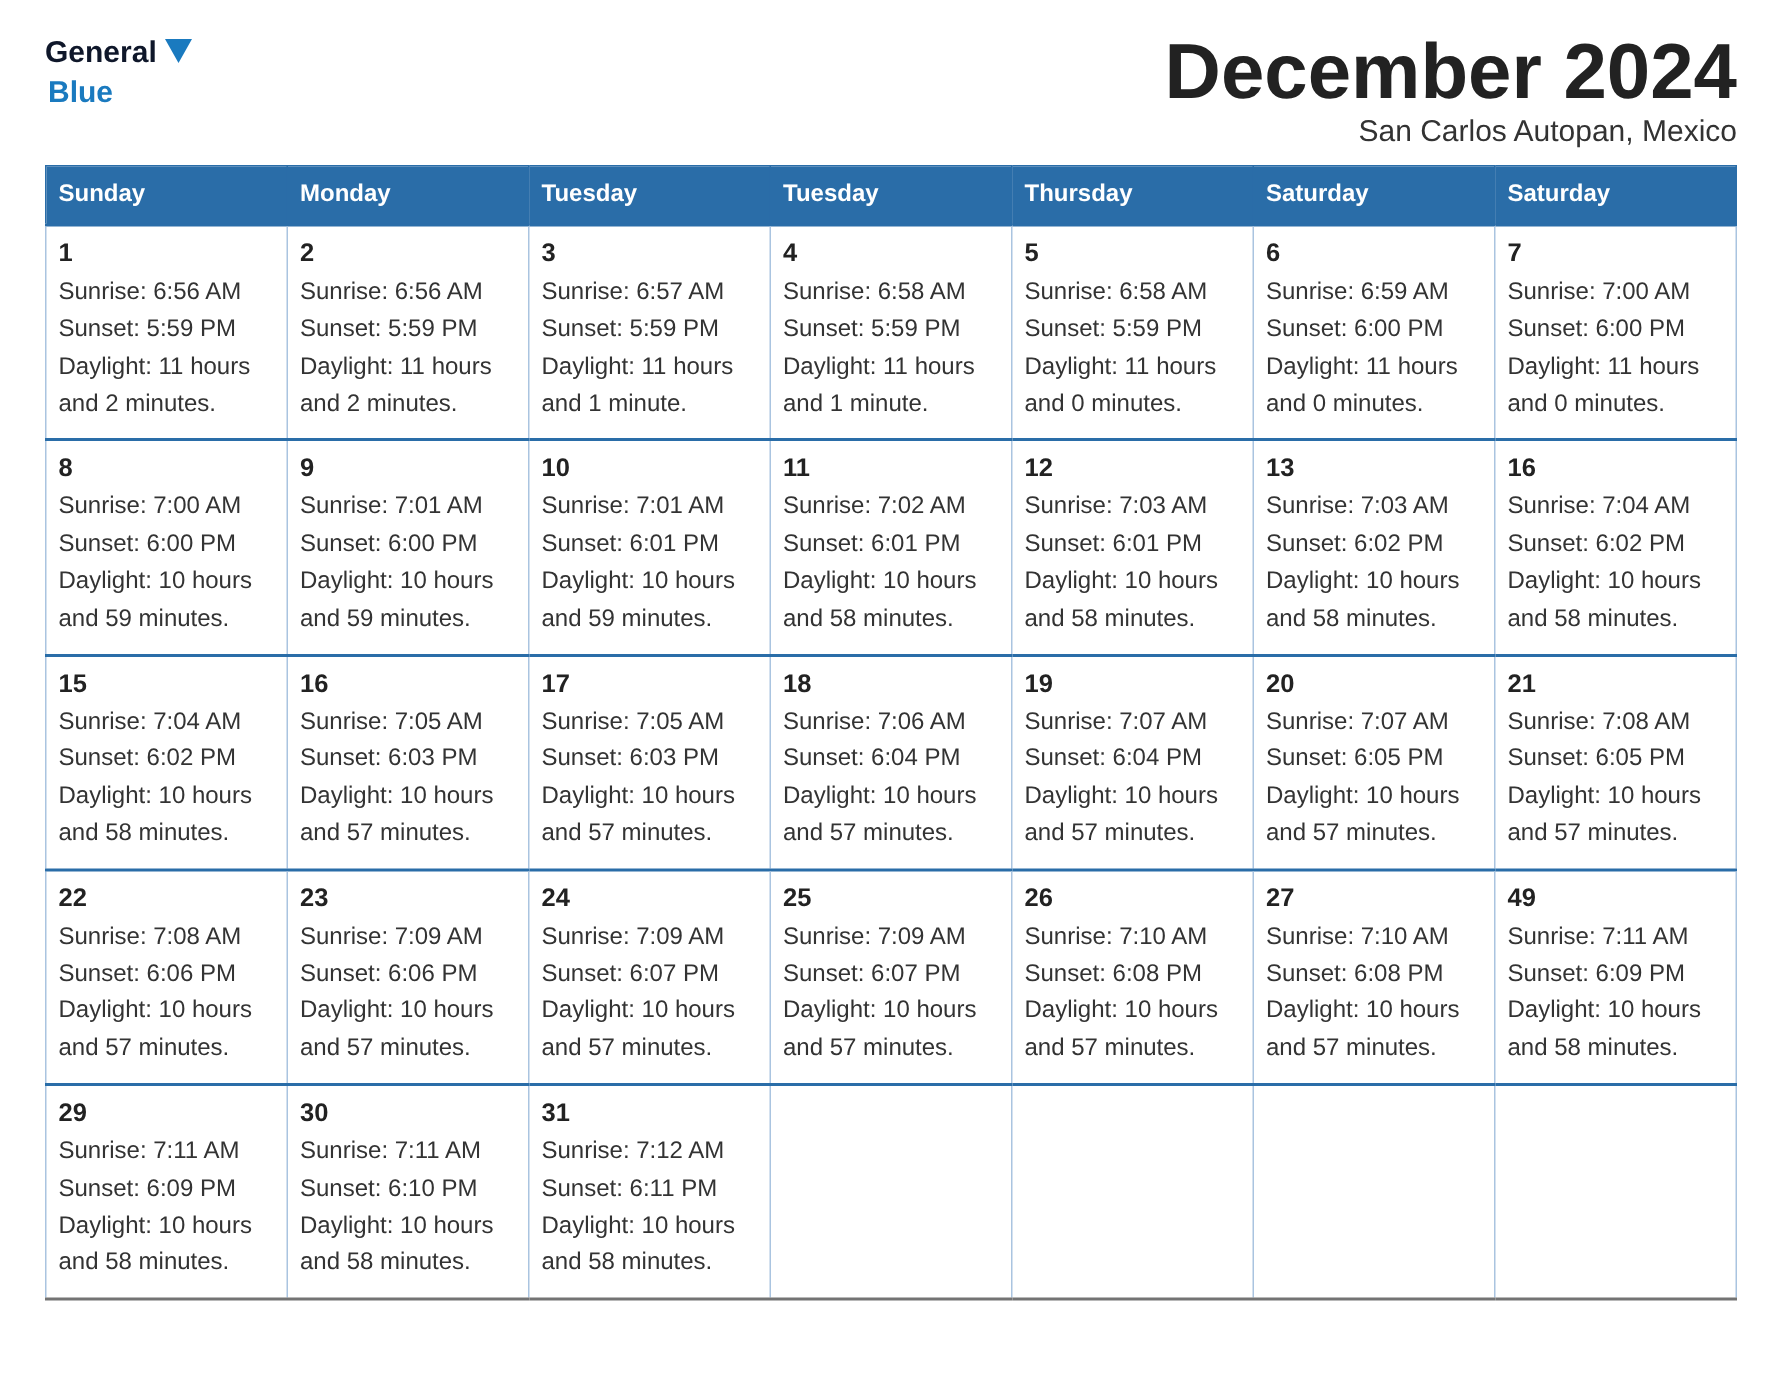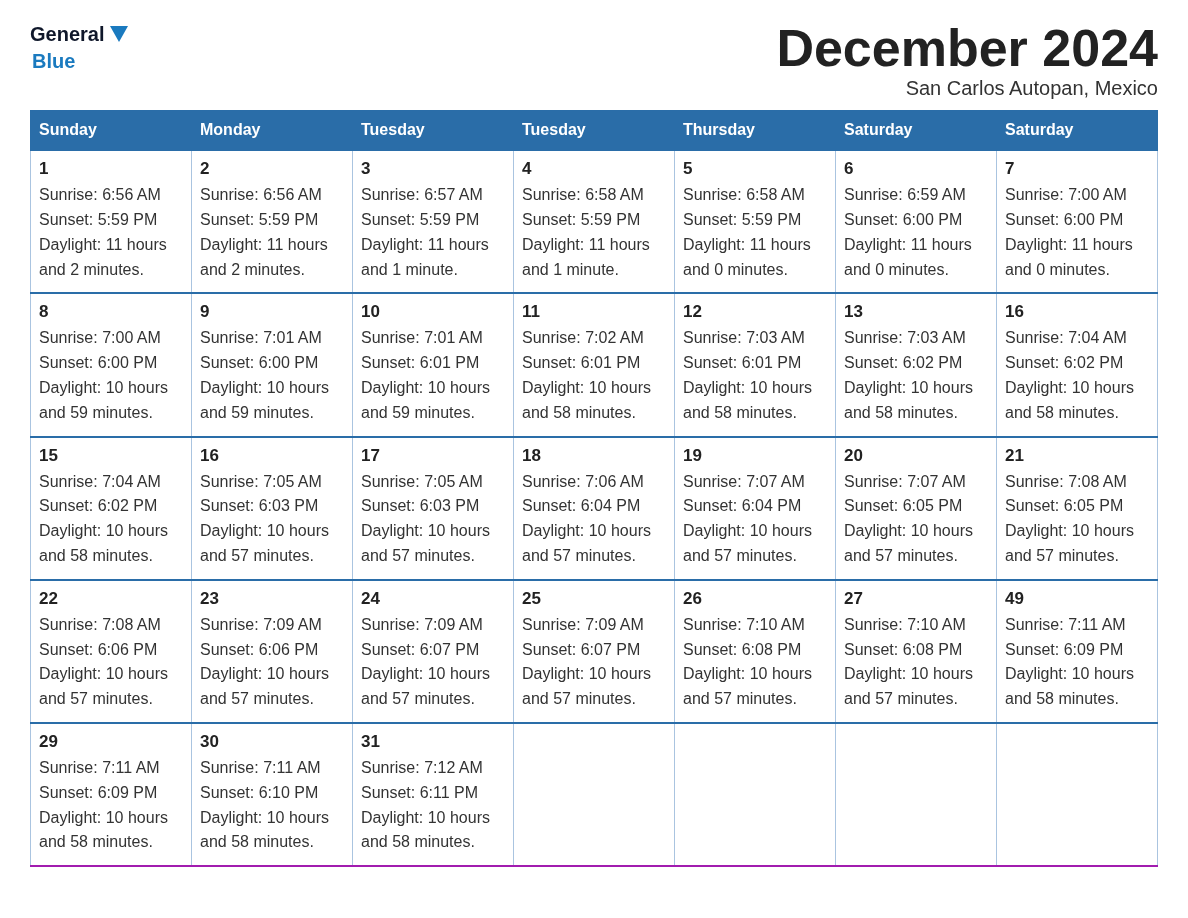--- a/index.html
+++ b/index.html
@@ -76,21 +76,21 @@
       color: #222;
       display: block;
       margin-bottom: 4px;
     }
     .day-info {
       font-size: 16px;
       color: #333;
       line-height: 1.55;
     }
     tr:last-child td {
-      border-bottom: 2px solid #a21caf;
+      border-bottom: 2px solid #737373;
     }
     thead tr th:first-child {
       border-top-left-radius: 0;
     }
     .empty-cell {
       background: #fff;
     }
     
     tbody tr td {
       border-top: 2px solid #2a6da8;

